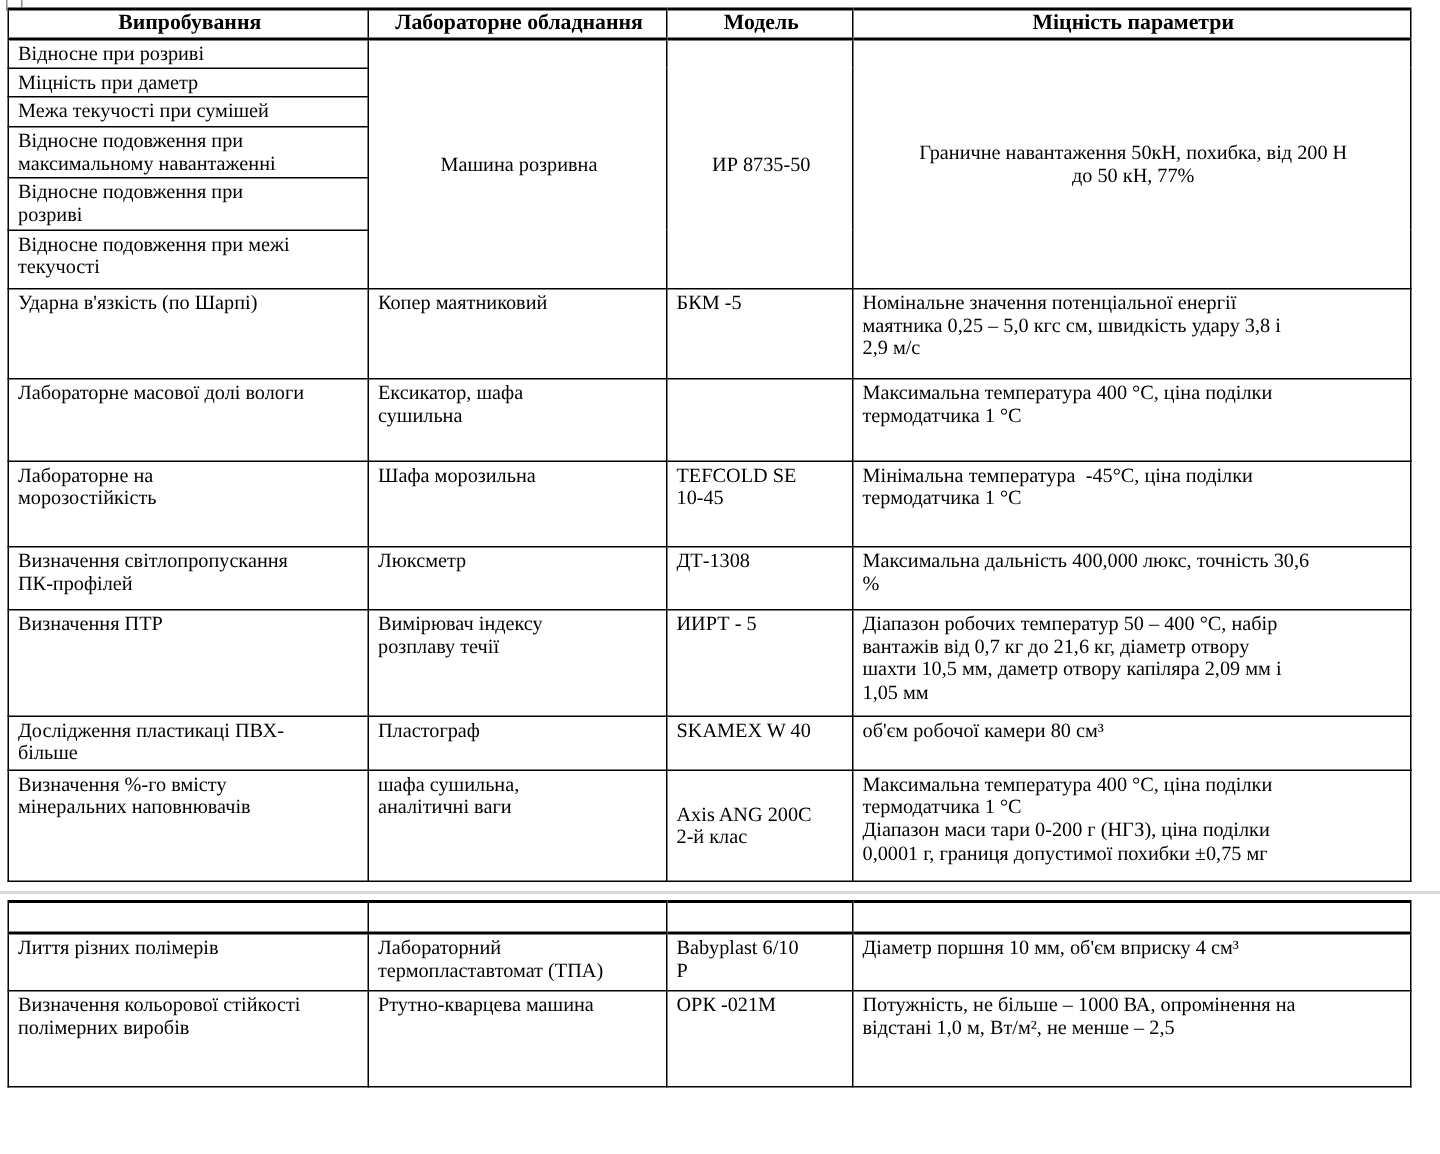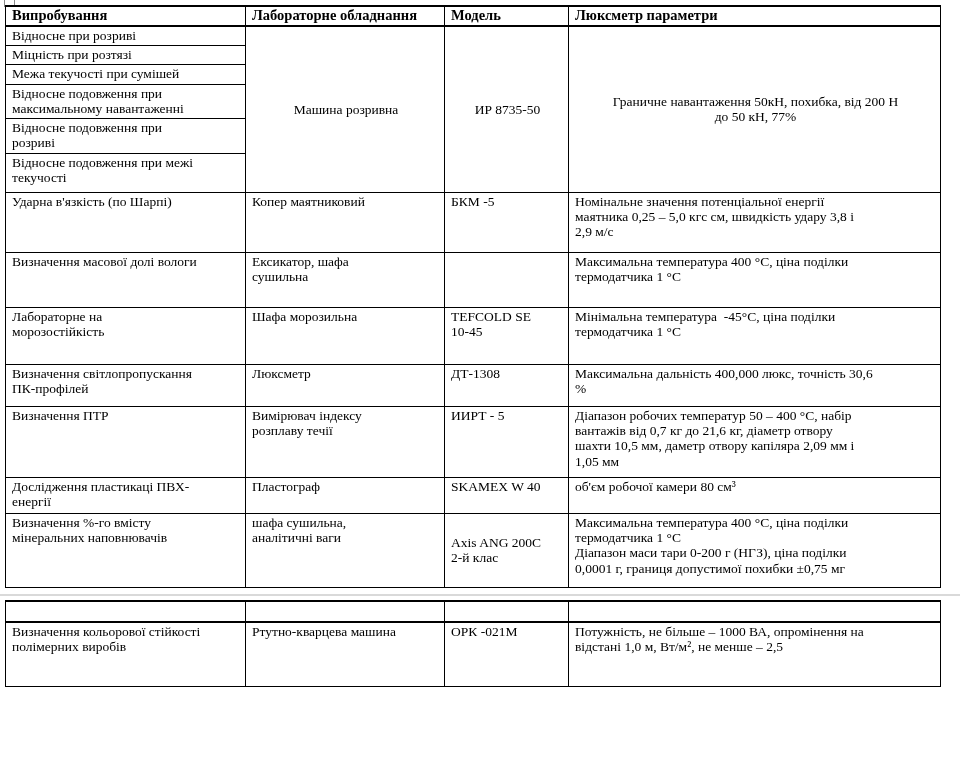--- a/index.html
+++ b/index.html
@@ -24,21 +24,21 @@
   th,td{
     border:1px solid #000;
     padding:1px 4px 1px 6px;
     font-size:13.5px;line-height:15.4px;
     vertical-align:top;text-align:left;
     white-space:pre-wrap;overflow:hidden;
     font-weight:normal;
   }
   th{
     font-weight:bold;font-size:14.5px;
-    border-top:2px solid #000;border-bottom:2px solid #000;
+    border-top:2px solid #000;border-bottom:2px solid #000;text-align:center;
   }
   .thick td{border-top:2px solid #000;border-bottom:2px solid #000;}
   .mid{vertical-align:middle;}
   .ctr{text-align:center;}
 </style>
 </head>
 <body>
 
 <div class="handle"></div>
 <div class="sep"></div>
@@ -48,31 +48,31 @@
     <col style="width:240px">
       <col style="width:199px">
       <col style="width:124px">
       <col style="width:372px">
   </colgroup>
   <tbody>
       <tr style="height:20px">
     <th>Випробування</th>
     <th>Лабораторне обладнання</th>
     <th>Модель</th>
-    <th>Люксметр параметри</th>
+    <th>Міцність параметри</th>
   </tr>
   <tr style="height:19px">
     <td>Відносне при розриві</td>
     <td rowspan="6" class="mid ctr">Машина розривна</td>
     <td rowspan="6" class="mid ctr">ИР 8735-50</td>
     <td rowspan="6" class="mid ctr">Граничне навантаження 50кН, похибка, від 200 Н
 до 50 кН, 77%</td>
   </tr>
   <tr style="height:19px">
-        <td>Міцність при розтязі</td>
+        <td>Міцність при даметр</td>
       </tr>
   <tr style="height:20px">
         <td>Межа текучості при сумішей</td>
       </tr>
   <tr style="height:34px">
         <td>Відносне подовження при
 максимальному навантаженні</td>
       </tr>
   <tr style="height:35px">
         <td>Відносне подовження при
@@ -85,21 +85,21 @@
 
   <tr style="height:60px">
     <td>Ударна в'язкість (по Шарпі)</td>
     <td>Копер маятниковий</td>
     <td>БКМ -5</td>
     <td>Номінальне значення потенціальної енергії
 маятника 0,25 – 5,0 кгс см, швидкість удару 3,8 і
 2,9 м/с</td>
   </tr>
   <tr style="height:55px">
-    <td>Визначення масової долі вологи</td>
+    <td>Лабораторне масової долі вологи</td>
     <td>Ексикатор, шафа
 сушильна</td>
     <td></td>
     <td>Максимальна температура 400 °С, ціна поділки
 термодатчика 1 °С</td>
   </tr>
   <tr style="height:57px">
     <td>Лабораторне на
 морозостійкість</td>
     <td>Шафа морозильна</td>
@@ -121,21 +121,21 @@
     <td>Вимірювач індексу
 розплаву течії</td>
     <td>ИИРТ - 5</td>
     <td>Діапазон робочих температур 50 – 400 °С, набір
 вантажів від 0,7 кг до 21,6 кг, діаметр отвору
 шахти 10,5 мм, даметр отвору капіляра 2,09 мм і
 1,05 мм</td>
   </tr>
   <tr style="height:36px">
     <td>Дослідження пластикаці ПВХ-
-енергії</td>
+більше</td>
     <td>Пластограф</td>
     <td>SKAMEX W 40</td>
     <td>об'єм робочої камери 80 см³</td>
   </tr>
   <tr style="height:74px">
     <td>Визначення %-го вмісту
 мінеральних наповнювачів</td>
     <td>шафа сушильна,
 аналітичні ваги</td>
     <td class="mid">Axis ANG 200C
@@ -155,20 +155,28 @@
       <col style="width:124px">
       <col style="width:372px">
   </colgroup>
   <tbody>
       <tr class="thick" style="height:21px">
     <td></td>
     <td></td>
     <td></td>
     <td></td>
   </tr>
+  <tr style="height:38px">
+    <td>Лиття різних полімерів</td>
+    <td>Лабораторний
+термопластавтомат (ТПА)</td>
+    <td>Babyplast 6/10
+P</td>
+    <td>Діаметр поршня 10 мм, об'єм вприску 4 см³</td>
+  </tr>
   <tr style="height:64px">
     <td>Визначення кольорової стійкості
 полімерних виробів</td>
     <td>Ртутно-кварцева машина</td>
     <td>ОРК -021М</td>
     <td>Потужність, не більше – 1000 ВА, опромінення на
 відстані 1,0 м, Вт/м², не менше – 2,5</td>
   </tr>
 </tbody>
   </table>

